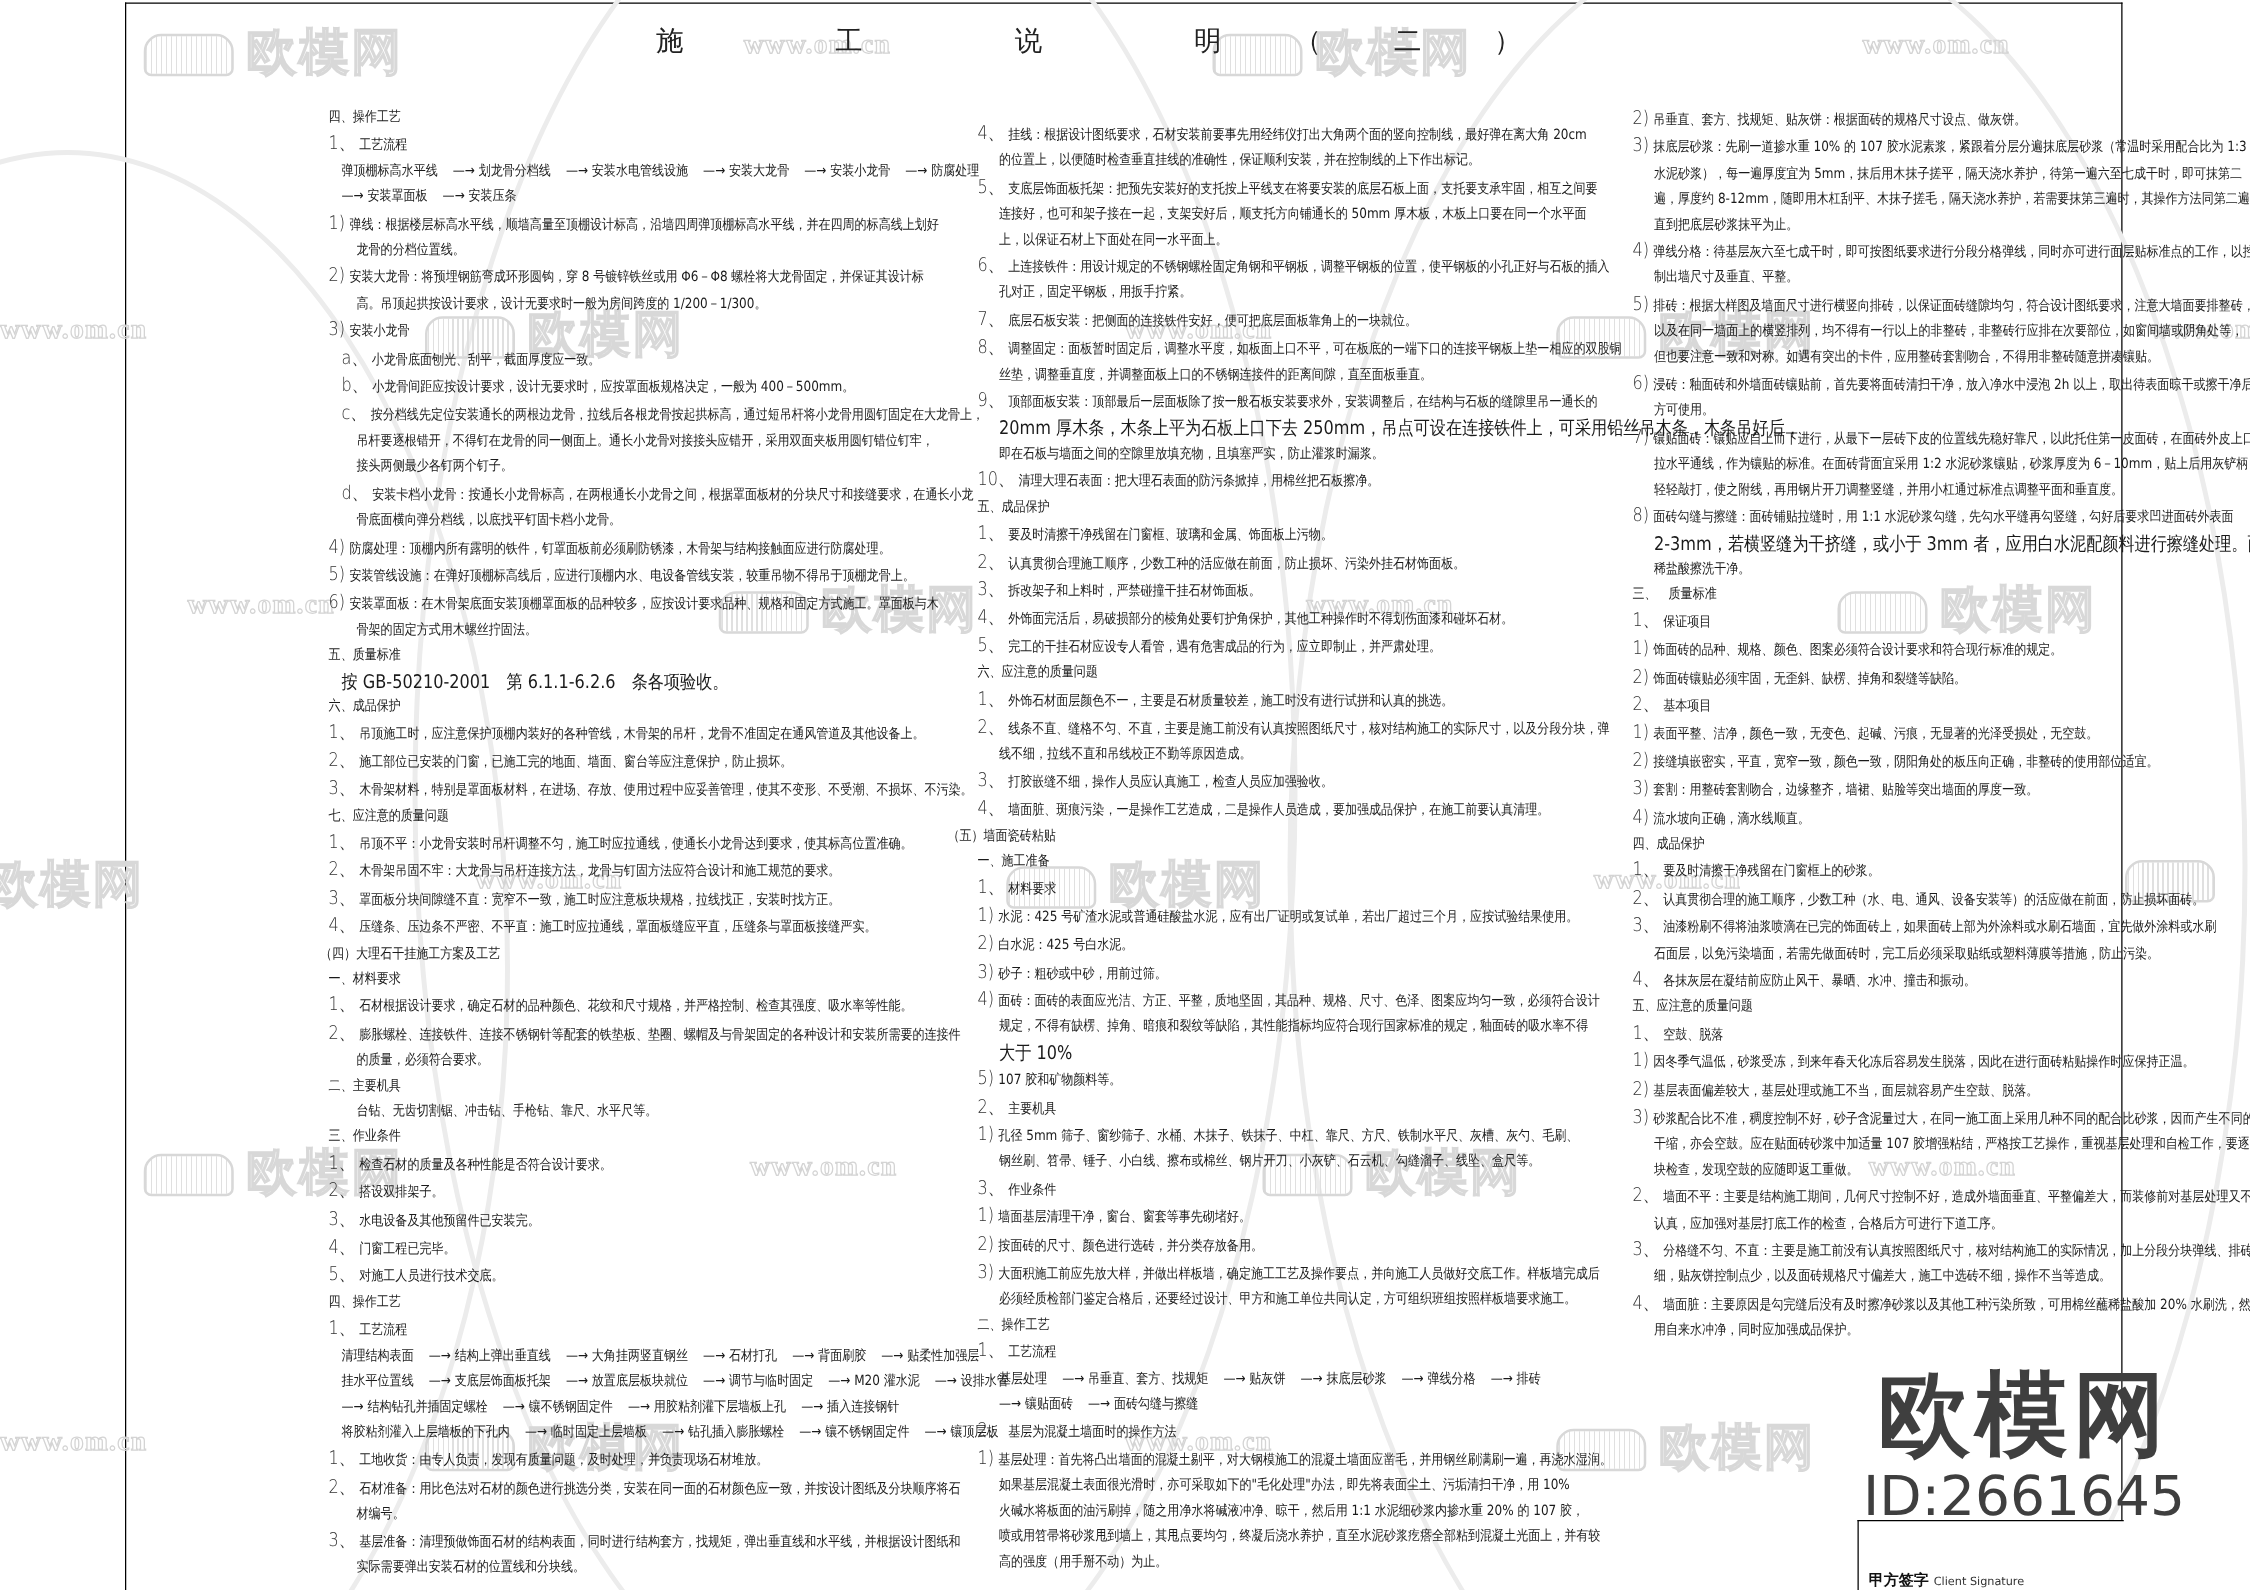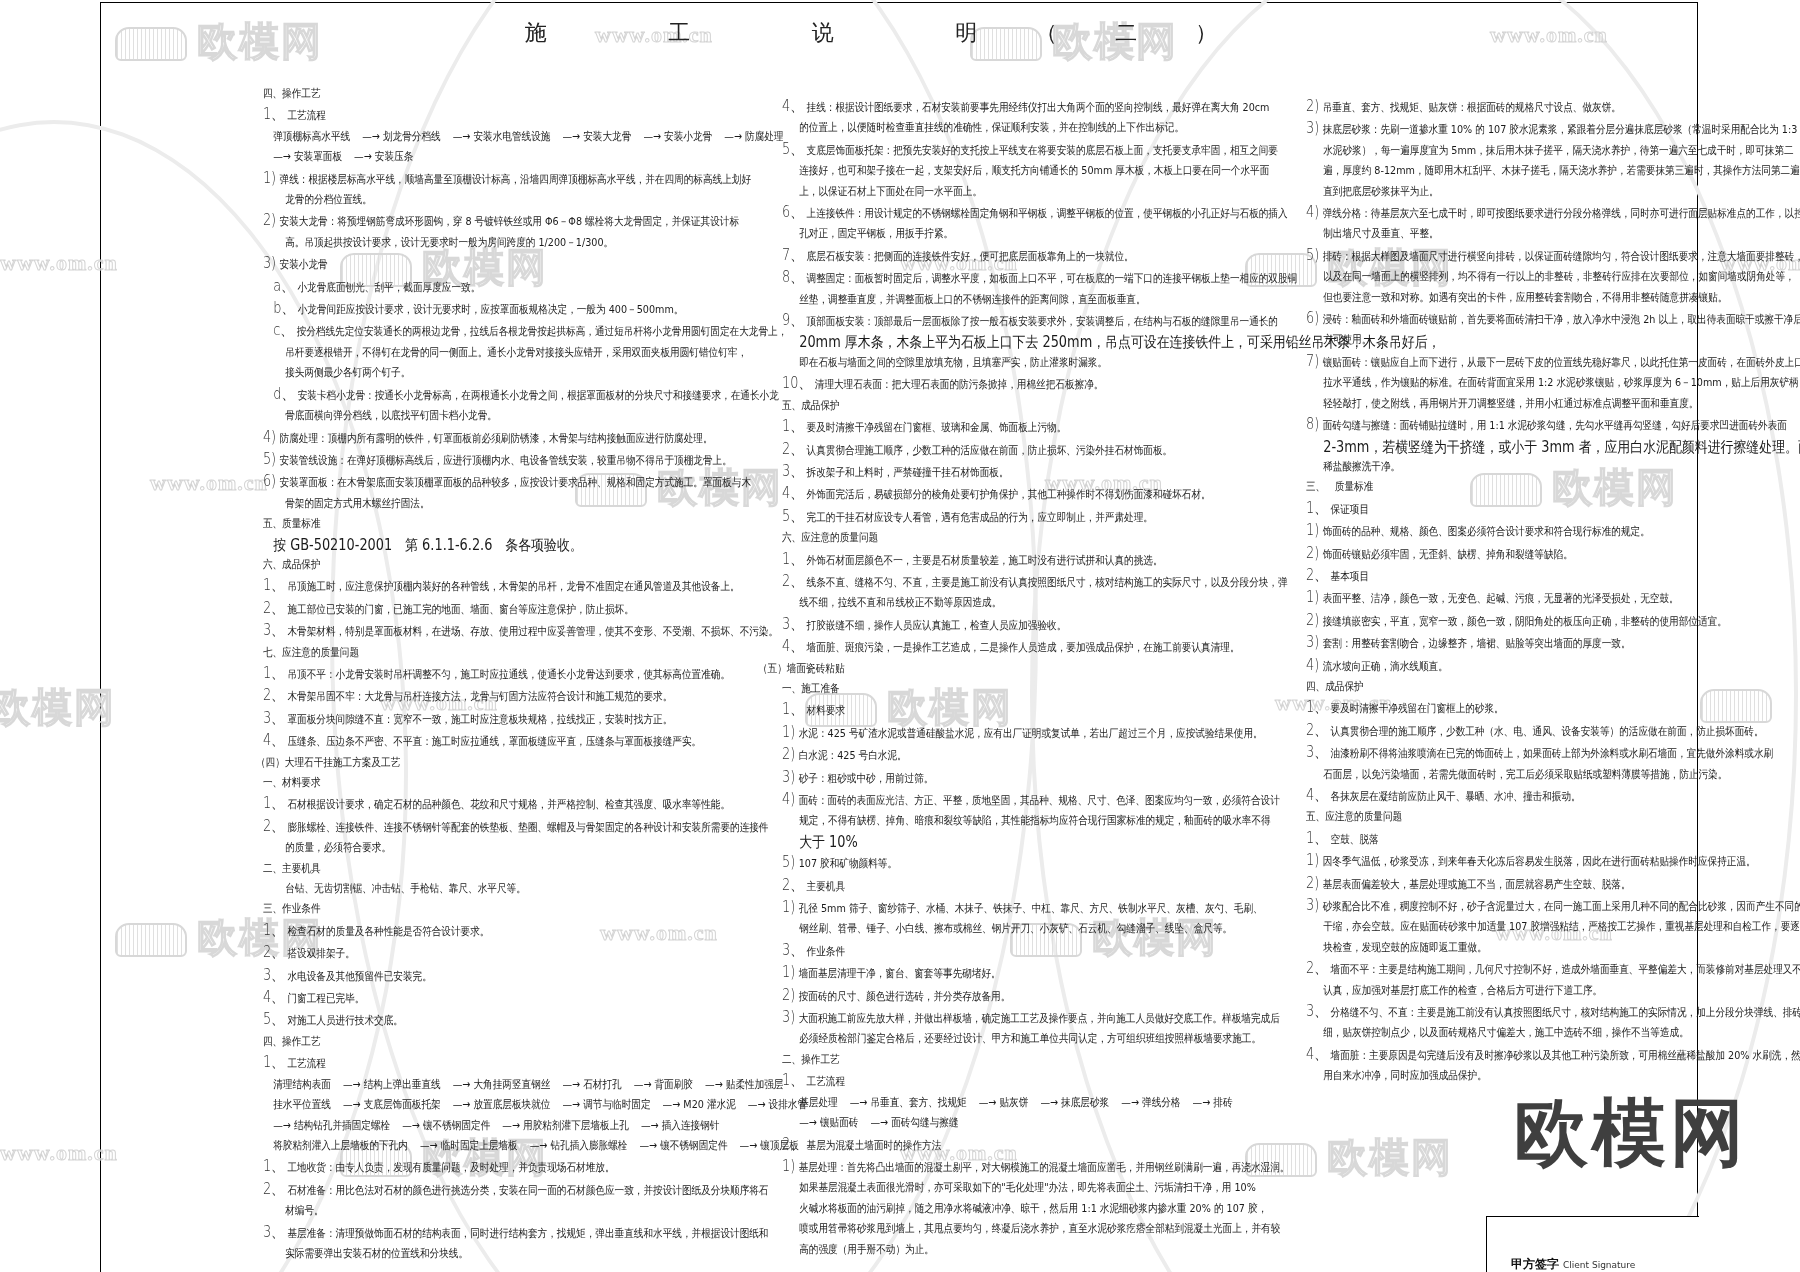--- a/index.html
+++ b/index.html
@@ -23,21 +23,21 @@
   .col .ln.big { font-size:15px; }
   .col .num { font-family:"DejaVu Sans", sans-serif; font-size:15px; font-weight:300; color:#333; margin-right:4px; }
   .flow { display:flex; gap:14px; white-space:nowrap; }
   .flow span { display:inline-block; }
   .i1 { padding-left:8px; } .i2 { padding-left:20px; } .i3 { padding-left:34px; }
   .brand { position:absolute; right:52px; top:1090px; z-index:3; text-align:center; color:#3f3f3f; }
   .brand .big { font-family:"DejaVu Sans", sans-serif; font-size:74px; font-weight:bold; letter-spacing:4px; line-height:84px; }
   .brand .id { font-family:"DejaVu Sans", sans-serif; font-size:44px; line-height:48px; }
   .sig-box { position:absolute; left:1486px; top:1216px; width:212px; height:60px; border:1.5px solid #000; border-right:none;
              border-bottom:none; background:#fff; z-index:2; }
-  .sig-label { position:absolute; left:24px; bottom:4px; font-size:11px; }
+  .sig-label { position:absolute; left:8px; bottom:4px; font-size:11px; }
   .sig-label b { font-size:12px; }
   .sig-label span { font-size:9px; color:#333; margin-left:4px; }
 </style>
 </head>
 <body>
 
 <div class="sheet"></div>
 
 <div class="watermark-layer">
   <div class="wm-arc" style="left:330px;top:-120px;width:700px;height:1500px;"></div>
@@ -246,21 +246,21 @@
         <span>—→ 面砖勾缝与擦缝</span>
       </div>
     </div>
     <div class="ln "><span class="num">2、</span><span>基层为混凝土墙面时的操作方法</span></div>
     <div class="ln "><span class="num">1)</span><span>基层处理：首先将凸出墙面的混凝土剔平，对大钢模施工的混凝土墙面应凿毛，并用钢丝刷满刷一遍，再浇水湿润。</span></div>
     <div class="ln i2"><span>如果基层混凝土表面很光滑时，亦可采取如下的"毛化处理"办法，即先将表面尘土、污垢清扫干净，用 10%</span></div>
     <div class="ln i2"><span>火碱水将板面的油污刷掉，随之用净水将碱液冲净、晾干，然后用 1:1 水泥细砂浆内掺水重 20% 的 107 胶，</span></div>
     <div class="ln i2"><span>喷或用笤帚将砂浆甩到墙上，其甩点要均匀，终凝后浇水养护，直至水泥砂浆疙瘩全部粘到混凝土光面上，并有较</span></div>
     <div class="ln i2"><span>高的强度（用手掰不动）为止。</span></div>
   </div>
-<div class="col" id="col-right" style="left:1306px;top:84px;width:400px;margin-top:12px;">
+<div class="col" id="col-right" style="left:1306px;top:84px;width:400px;">
     <div class="ln "><span class="num">2)</span><span>吊垂直、套方、找规矩、贴灰饼：根据面砖的规格尺寸设点、做灰饼。</span></div>
     <div class="ln "><span class="num">3)</span><span>抹底层砂浆：先刷一道掺水重 10% 的 107 胶水泥素浆，紧跟着分层分遍抹底层砂浆（常温时采用配合比为 1:3</span></div>
     <div class="ln i2"><span>水泥砂浆），每一遍厚度宜为 5mm，抹后用木抹子搓平，隔天浇水养护，待第一遍六至七成干时，即可抹第二</span></div>
     <div class="ln i2"><span>遍，厚度约 8-12mm，随即用木杠刮平、木抹子搓毛，隔天浇水养护，若需要抹第三遍时，其操作方法同第二遍，</span></div>
     <div class="ln i2"><span>直到把底层砂浆抹平为止。</span></div>
     <div class="ln "><span class="num">4)</span><span>弹线分格：待基层灰六至七成干时，即可按图纸要求进行分段分格弹线，同时亦可进行面层贴标准点的工作，以控</span></div>
     <div class="ln i2"><span>制出墙尺寸及垂直、平整。</span></div>
     <div class="ln "><span class="num">5)</span><span>排砖：根据大样图及墙面尺寸进行横竖向排砖，以保证面砖缝隙均匀，符合设计图纸要求，注意大墙面要排整砖，</span></div>
     <div class="ln i2"><span>以及在同一墙面上的横竖排列，均不得有一行以上的非整砖，非整砖行应排在次要部位，如窗间墙或阴角处等，</span></div>
     <div class="ln i2"><span>但也要注意一致和对称。如遇有突出的卡件，应用整砖套割吻合，不得用非整砖随意拼凑镶贴。</span></div>
@@ -297,19 +297,20 @@
     <div class="ln "><span class="num">2、</span><span>墙面不平：主要是结构施工期间，几何尺寸控制不好，造成外墙面垂直、平整偏差大，而装修前对基层处理又不够</span></div>
     <div class="ln i2"><span>认真，应加强对基层打底工作的检查，合格后方可进行下道工序。</span></div>
     <div class="ln "><span class="num">3、</span><span>分格缝不匀、不直：主要是施工前没有认真按照图纸尺寸，核对结构施工的实际情况，加上分段分块弹线、排砖不</span></div>
     <div class="ln i2"><span>细，贴灰饼控制点少，以及面砖规格尺寸偏差大，施工中选砖不细，操作不当等造成。</span></div>
     <div class="ln "><span class="num">4、</span><span>墙面脏：主要原因是勾完缝后没有及时擦净砂浆以及其他工种污染所致，可用棉丝蘸稀盐酸加 20% 水刷洗，然后</span></div>
     <div class="ln i2"><span>用自来水冲净，同时应加强成品保护。</span></div>
   </div>
 
 <div class="brand">
   <div class="big">欧模网</div>
+  <div class="id">ID:2661645</div>
 </div>
 
 <div class="sig-box">
   <div class="sig-label">
     <b>甲方签字</b><span>Client  Signature</span>
   </div>
 </div>
 
 </body></html>

